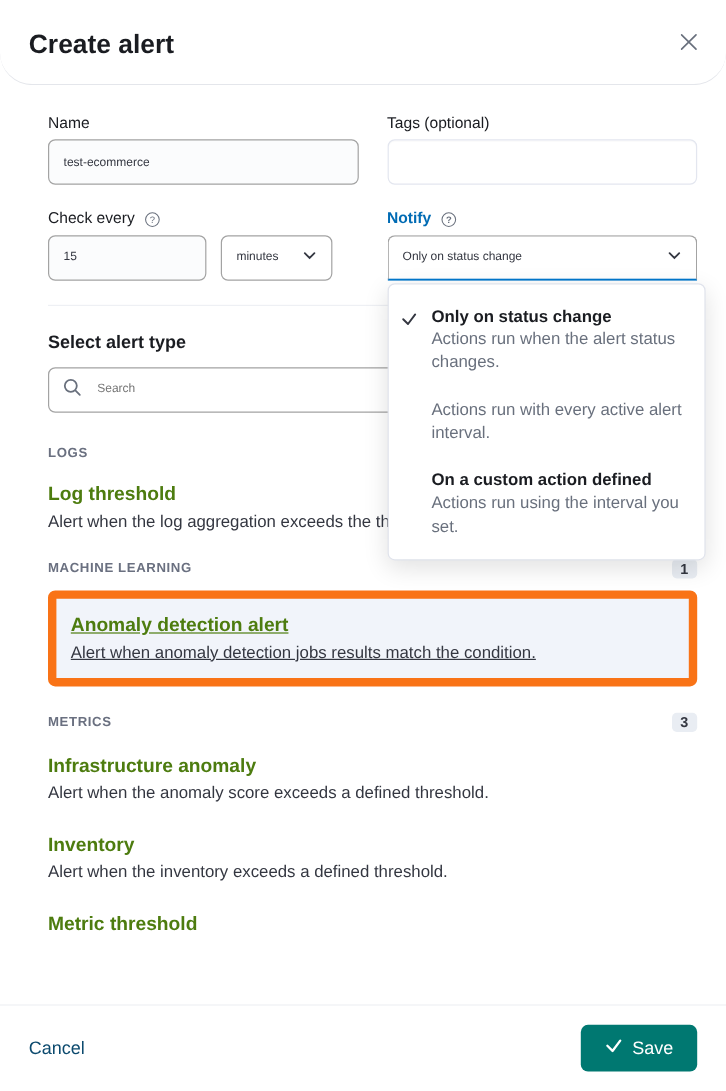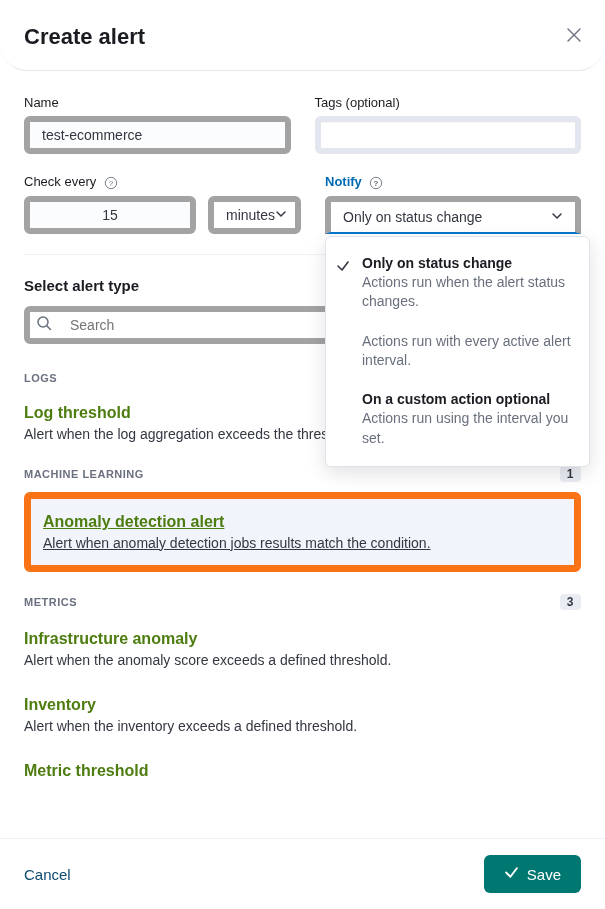--- a/index.html
+++ b/index.html
@@ -15,38 +15,38 @@
   .header {
     display: flex;
     justify-content: space-between;
     align-items: center;
     padding: 24px 24px 20px 24px;
     border-bottom: 1px solid #e4e6eb;
     border-radius: 27px;
   }
   .header h1 { font-size: 22px; font-weight: 700; }
   .close-btn { cursor: pointer; color: #69707d; }
-  .body { padding: 24px 24px 0 24px; }
+  .body { padding: 24px 24px 0 40px; }
   .row { display: flex; gap: 24px; margin-bottom: 20px; }
   .col { flex: 1; display: flex; flex-direction: column; }
   .label { font-size: 13px; font-weight: 400; margin-bottom: 6px; color: #1a1c21; }
   .label.link { color: #006bb4; font-weight: 600; }
   .label .help { display: inline-flex; vertical-align: middle; margin-left: 4px; color: #69707d; }
   .input, .select {
-    border: 6px solid #a3a3a3;
+    border: 1px solid #a3a3a3;
     background: #fbfcfd;
     border-radius: 6px;
     height: 38px;
     padding: 0 12px;
-    font-size: 14px;
+    font-size: 10px;
     color: #343741;
   }
   .input.light { background: #fff; border-color: #e3e6ef; box-shadow: 0 1px 1px rgba(0,0,0,0.03) inset;}
   .dual { display: flex; gap: 12px; }
-  .dual .input { width: 172px; text-align: center; }
+  .dual .input { width: 132px; }
   .select-wrap { position: relative; flex: 1; }
   .select-wrap.interval { width: 93px; flex: none; }
   .select {
     width: 100%;
     display: flex;
     align-items: center;
     justify-content: space-between;
     background: #fff;
     cursor: pointer;
   }
@@ -205,21 +205,21 @@
               <div class="dd-desc">Actions run when the alert status changes.</div>
             </div>
           </div>
           <div class="dd-item">
             <div>
               <div class="dd-desc">Actions run with every active alert interval.</div>
             </div>
           </div>
           <div class="dd-item">
             <div>
-              <div class="dd-title">On a custom action optional</div>
+              <div class="dd-title">On a custom action defined</div>
               <div class="dd-desc">Actions run using the interval you set.</div>
             </div>
           </div>
         </div>
       </div>
     </div>
   </div>
 
   <hr class="hr">
 

